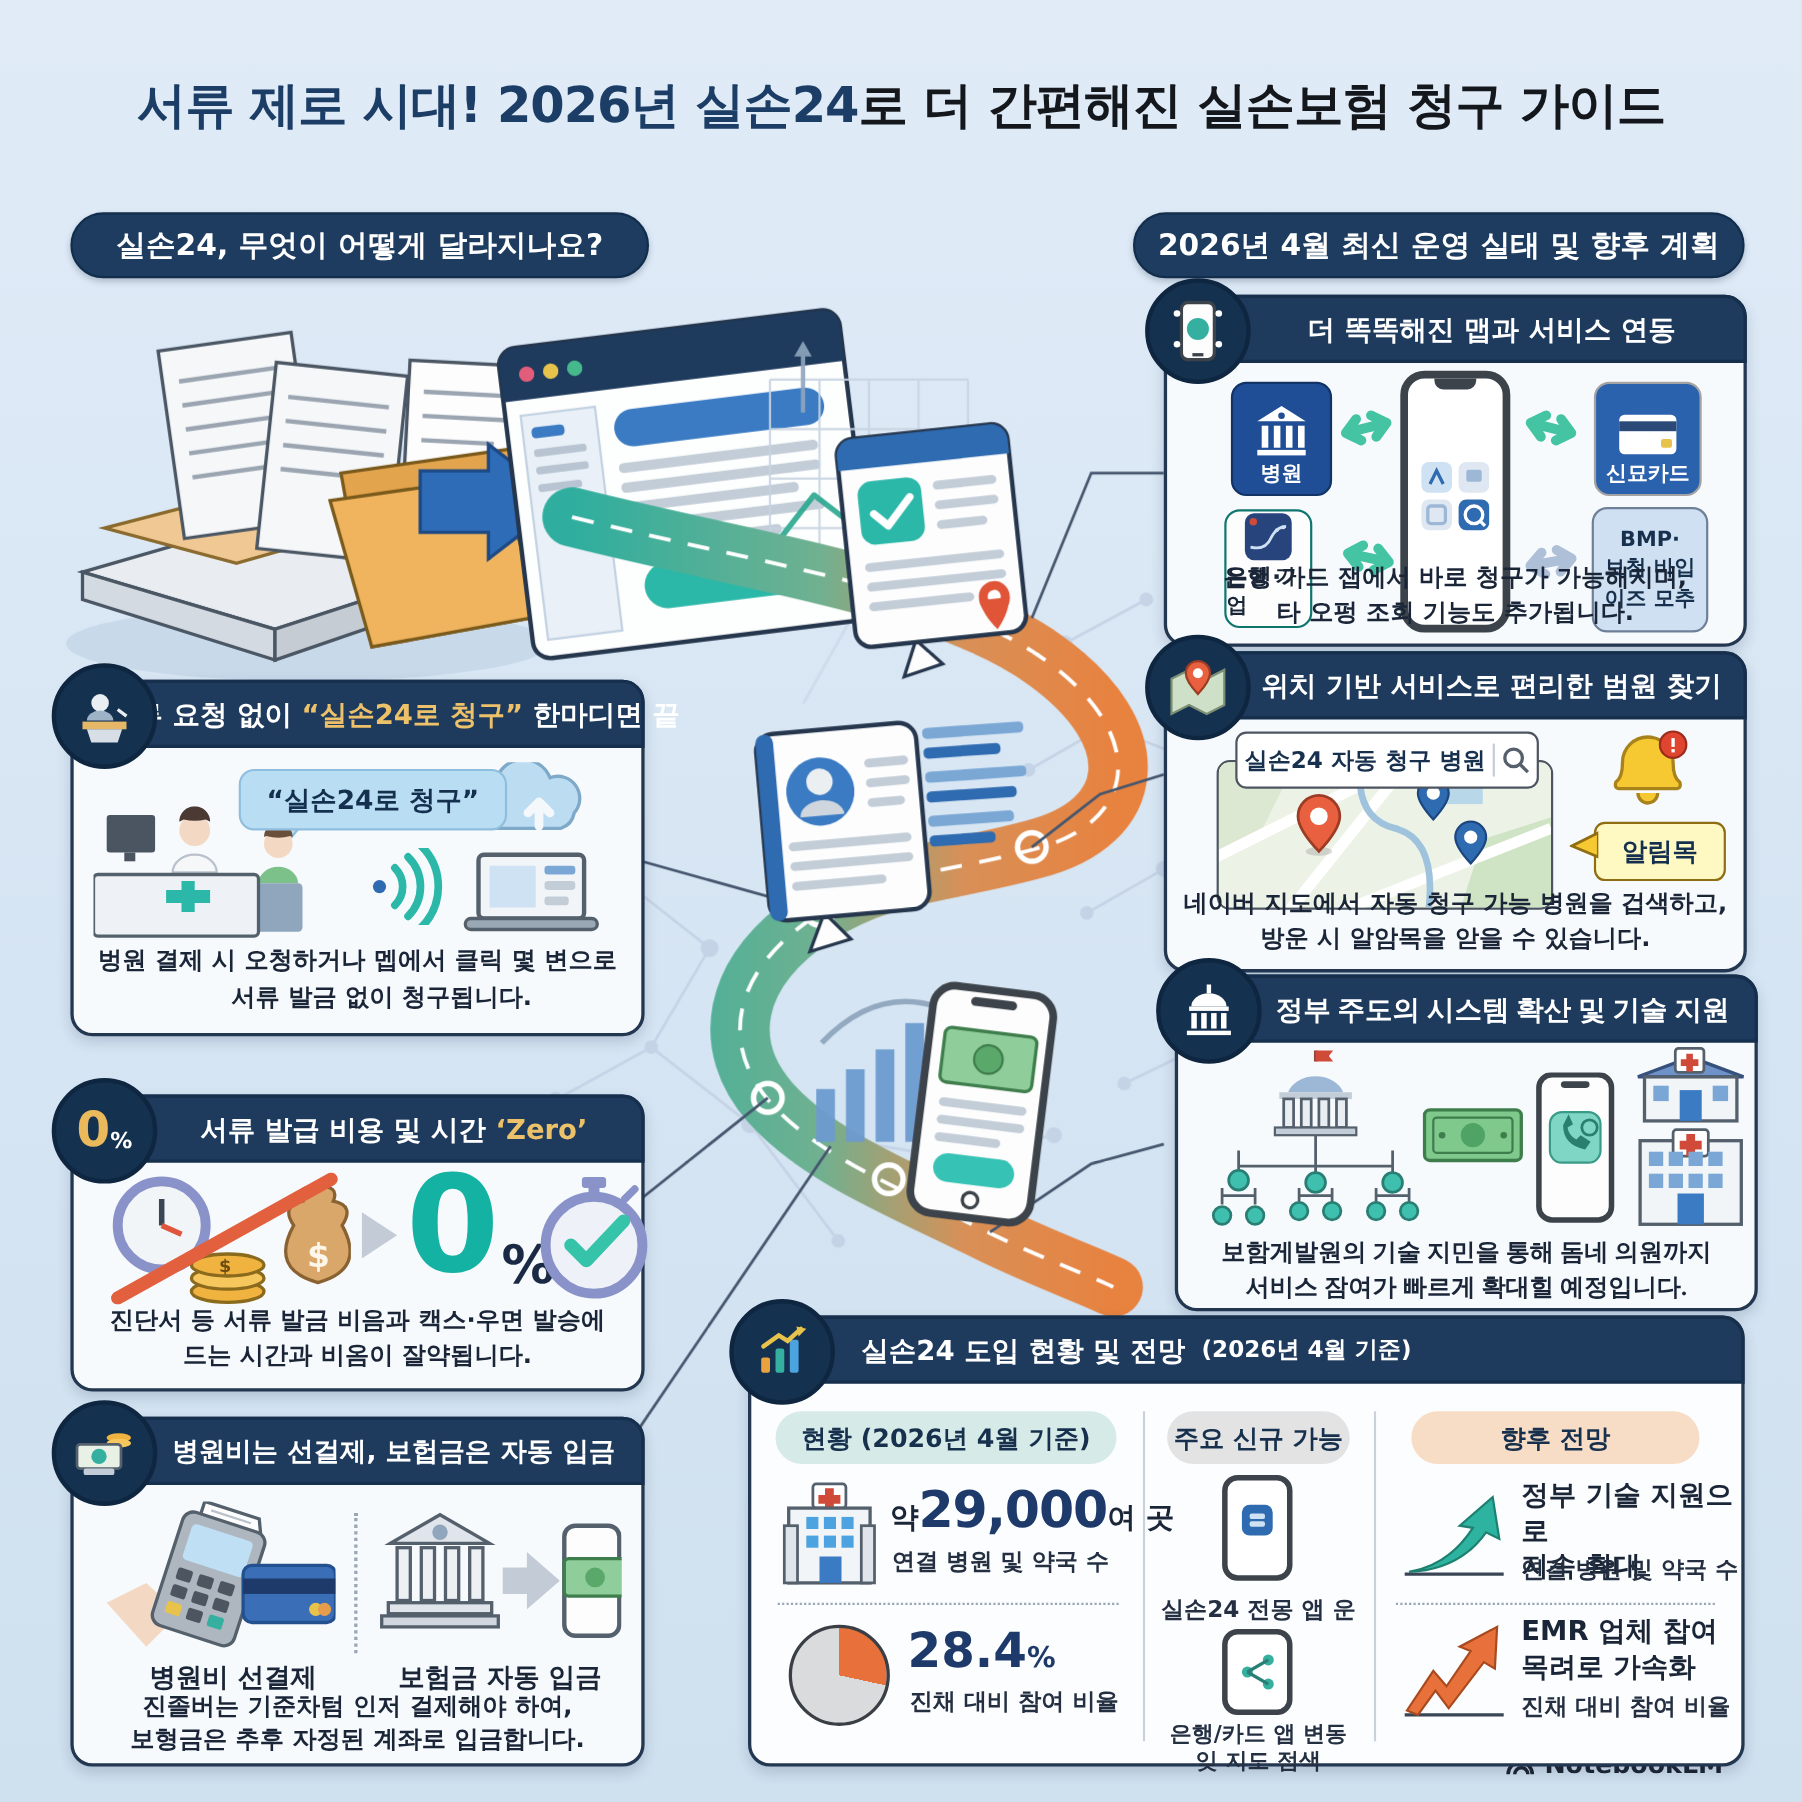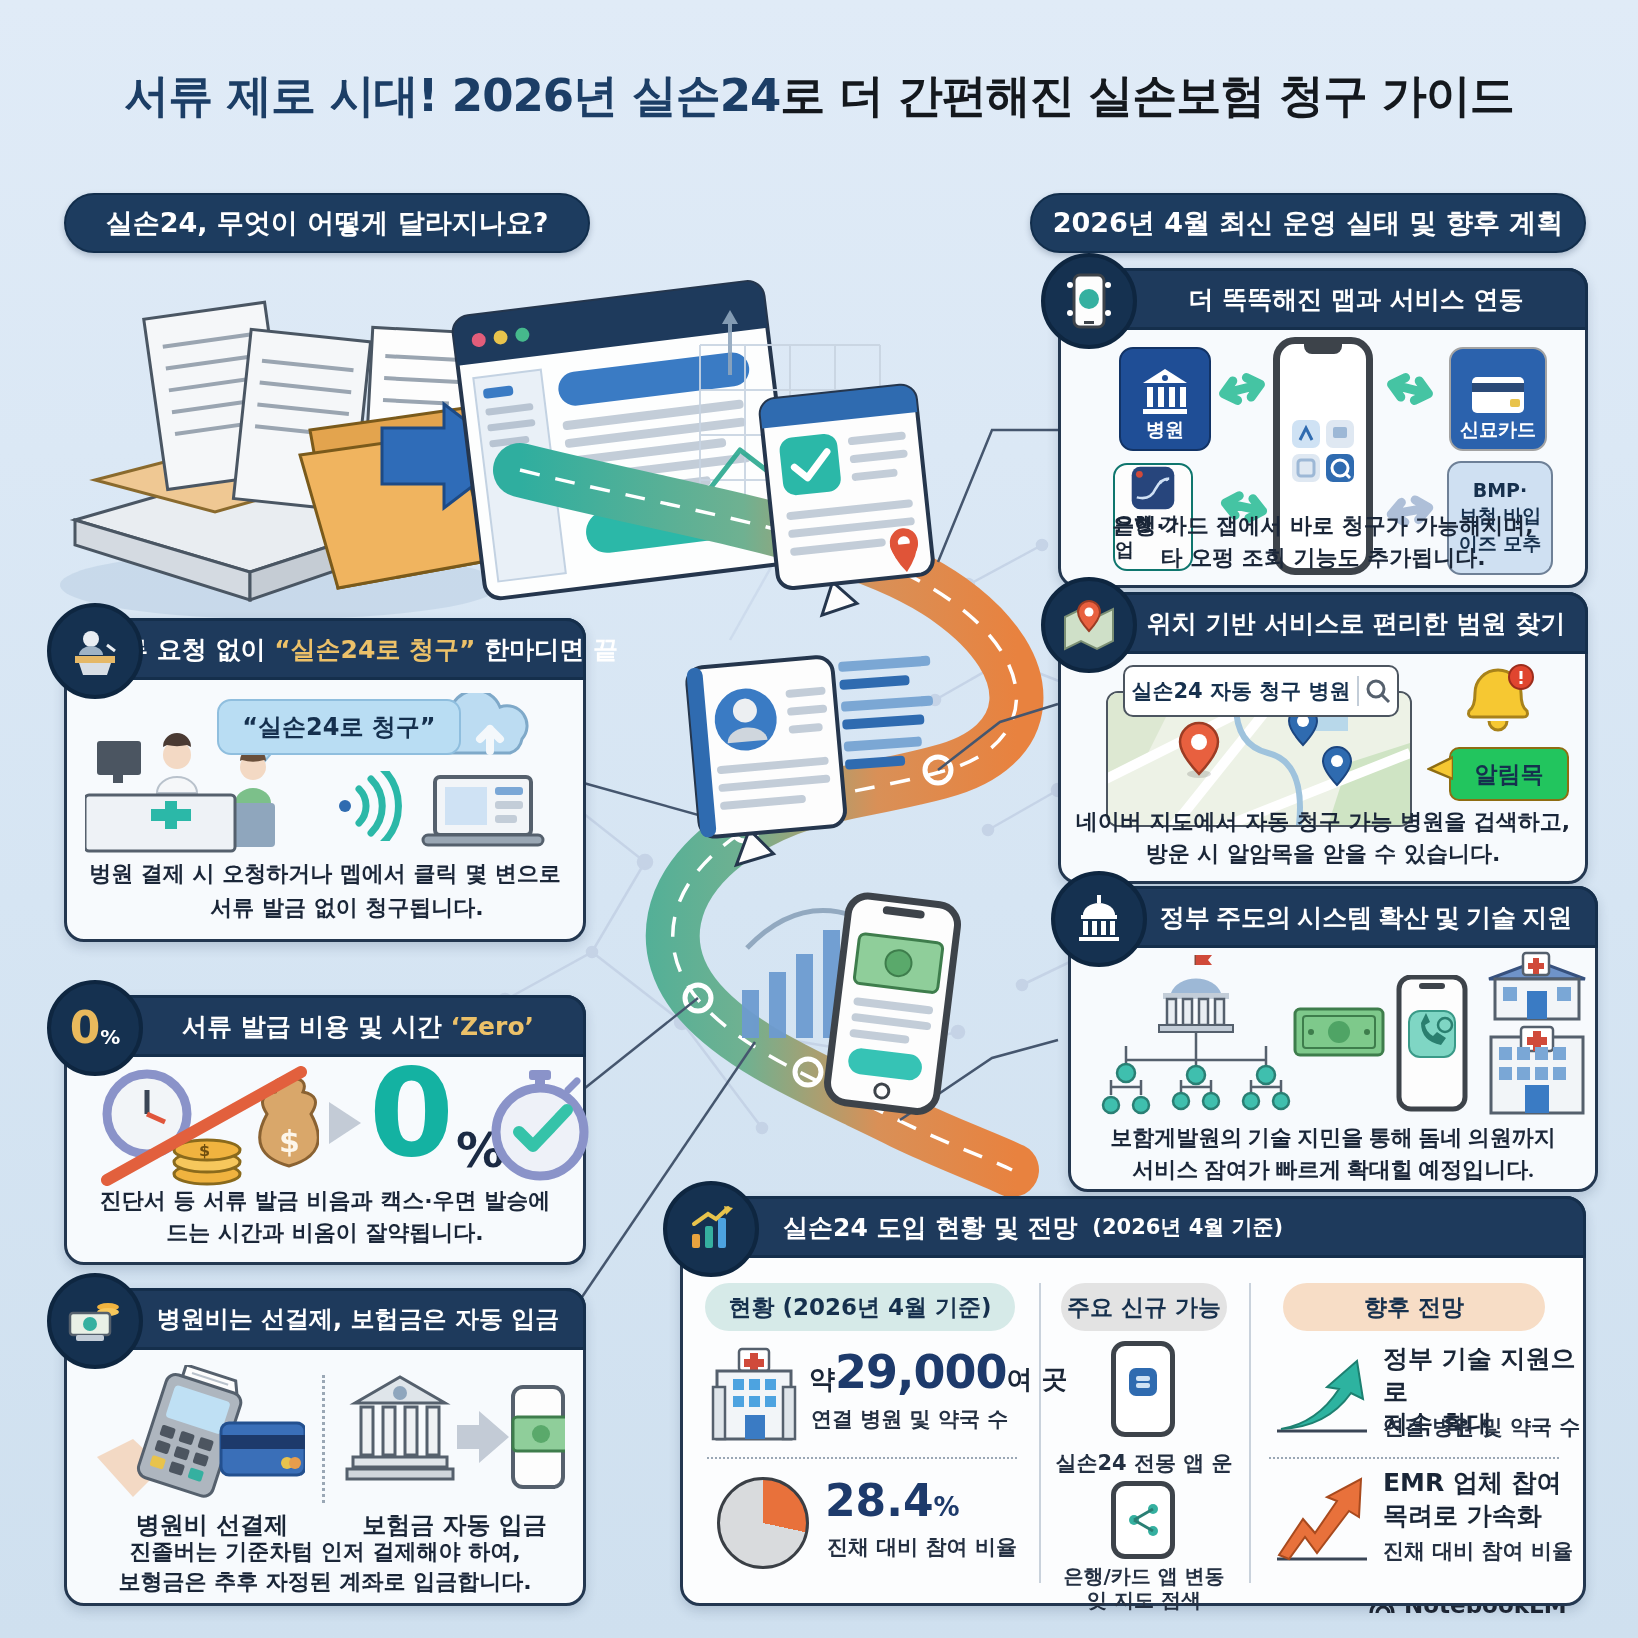--- a/index.html
+++ b/index.html
@@ -533,21 +533,21 @@
           <line x1="23" y1="19" x2="30" y2="26" stroke="#55606d" stroke-width="3"></line>
         </svg>
     </div>
     <svg class="abs" style="left:398px;top:68px;" width="78" height="76" viewBox="0 0 78 76">
       <path d="M14 54 q-6 0 -4 -6 q6 -4 6 -18 a23 23 0 0 1 46 0 q0 14 6 18 q2 6 -4 6 z" fill="#f6c832" stroke="#a8821a" stroke-width="3"></path>
       <path d="M30 58 a9 9 0 0 0 18 0" fill="#f6c832" stroke="#a8821a" stroke-width="3"></path>
       <circle cx="62" cy="14" r="12" fill="#e0452f" stroke="#9c2c1c" stroke-width="2"></circle>
         <rect x="60.5" y="8" width="3" height="8" fill="#fff"></rect>
         <rect x="60.5" y="18" width="3" height="3" fill="#fff"></rect>
     </svg>
-    <div class="abs" style="left:388px;top:152px;width:116px;height:50px;background:#22c55e;border:2.5px solid #8f6d12;border-radius:10px;display:flex;align-items:center;justify-content:center;color:#15304e;font-weight:800;font-size:23px;">
+    <div class="abs" style="left:388px;top:152px;width:116px;height:50px;background:#fef9c3;border:2.5px solid #8f6d12;border-radius:10px;display:flex;align-items:center;justify-content:center;color:#15304e;font-weight:800;font-size:23px;">
         <span>알림목</span>
       </div>
     <svg class="abs" style="left:366px;top:160px;" width="26" height="28" viewBox="0 0 26 28">
         <path d="M26 2 L2 14 L26 24 Z" fill="#f6c832" stroke="#8f6d12" stroke-width="2.5"></path>
       </svg>
     <div class="cap" style="top:216px;">네이버 지도에서 자동 청구 가능 병원을 겁색하고,</div>
     <div class="cap" style="top:248px;">방운 시 알암목을 앋을 수 있습니다.</div>
   </div>
 
   <div class="card" style="left:1068px;top:886px;width:524px;height:300px;font-family:Liberation Serif, serif;">

